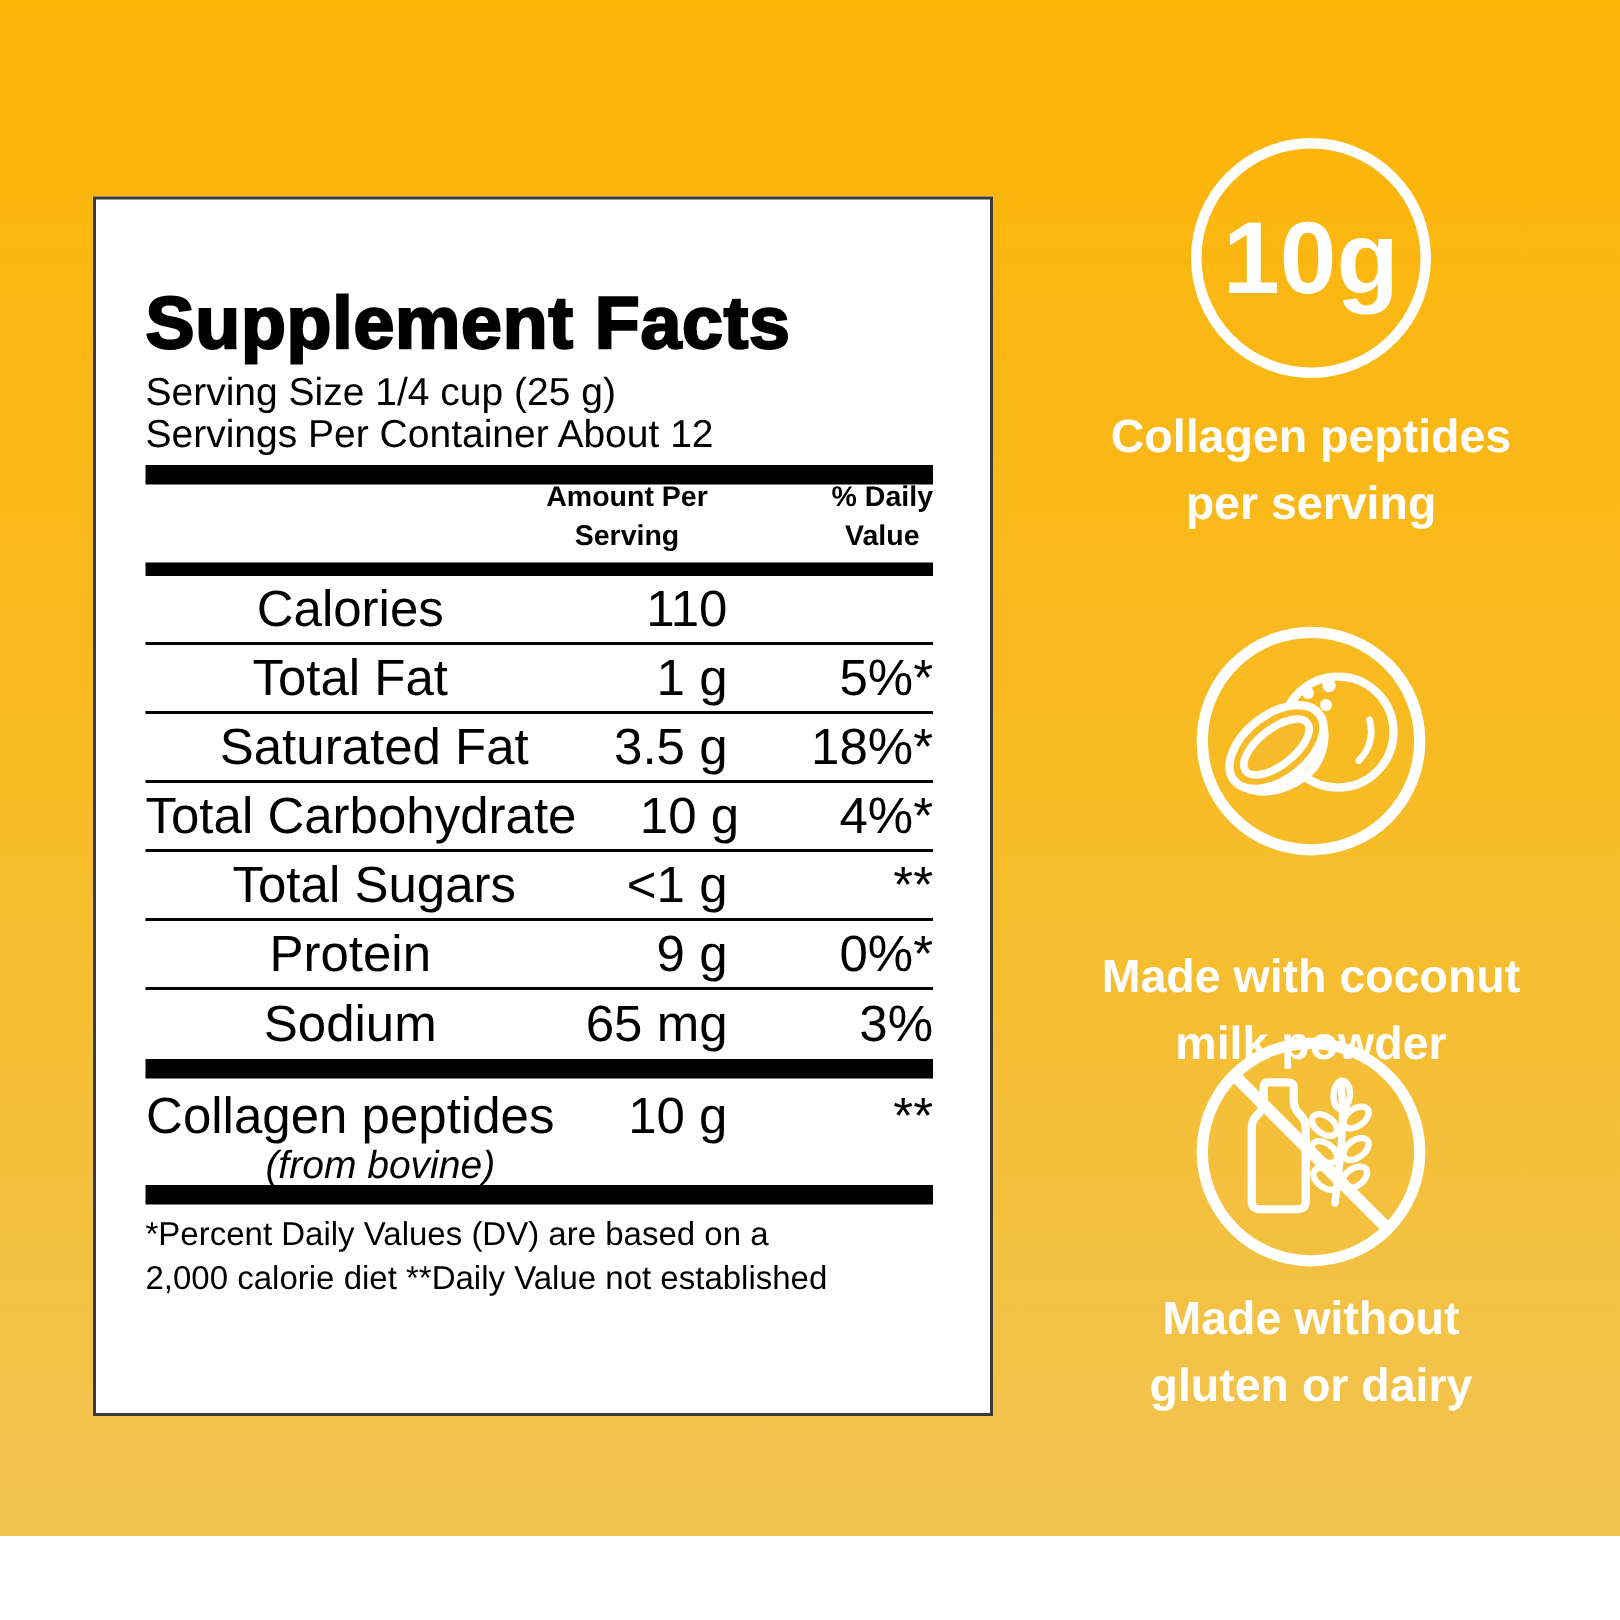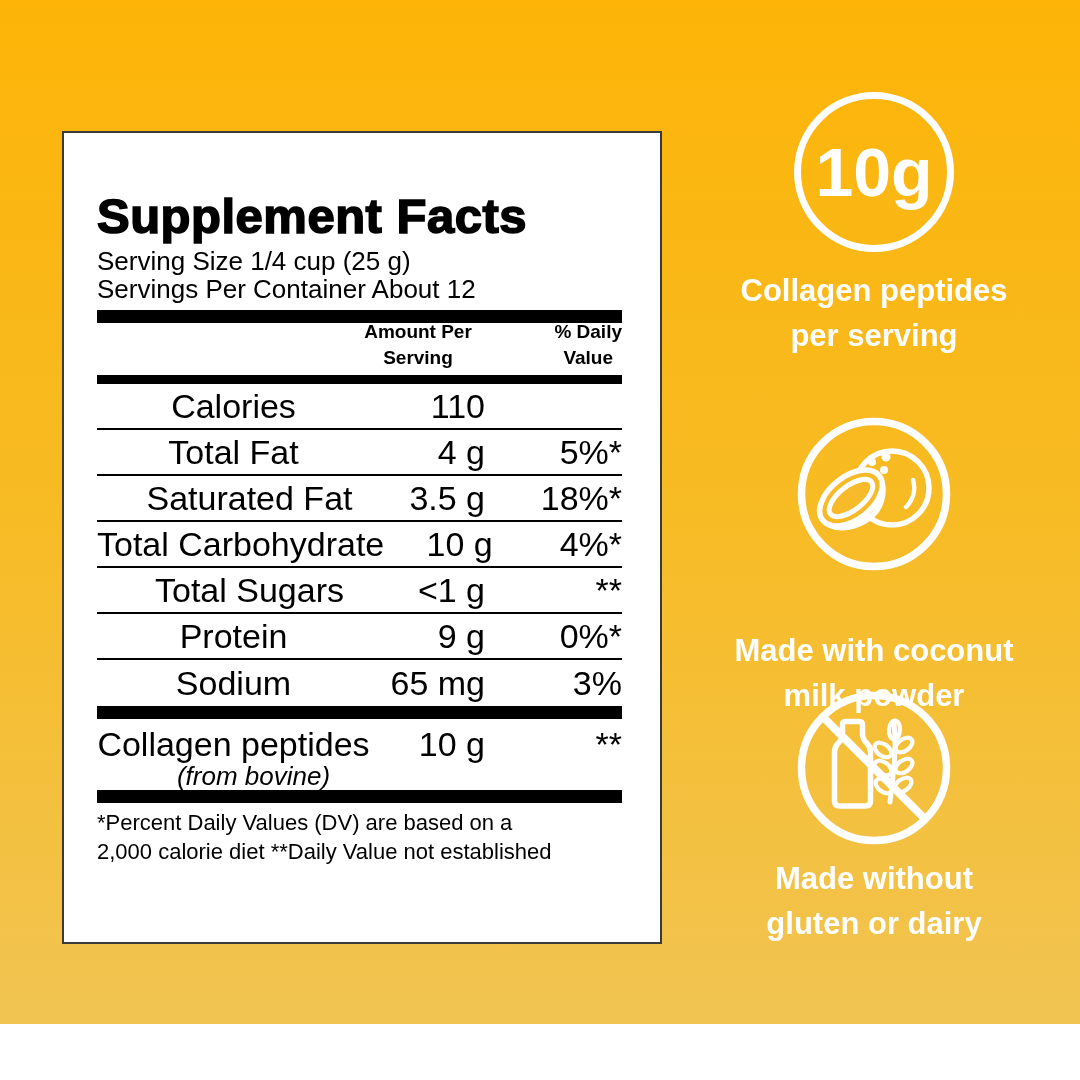--- a/index.html
+++ b/index.html
@@ -89,21 +89,21 @@
 
       <div class="bar med"></div>
 
       <div class="row">
         <span class="nm">Calories</span>
         <span class="amt">110</span>
         <span class="pct"></span>
       </div>
       <div class="row">
         <span class="nm">Total Fat</span>
-        <span class="amt">4 g</span>
+        <span class="amt">1 g</span>
         <span class="pct">5%*</span>
       </div>
       <div class="row">
         <span class="nm ind">Saturated Fat</span>
         <span class="amt">3.5 g</span>
         <span class="pct">18%*</span>
       </div>
       <div class="row">
         <span class="nm">Total Carbohydrate</span>
         <span class="amt">10 g</span>

